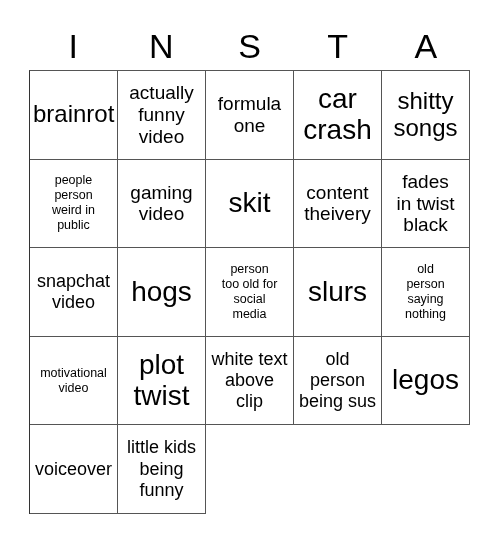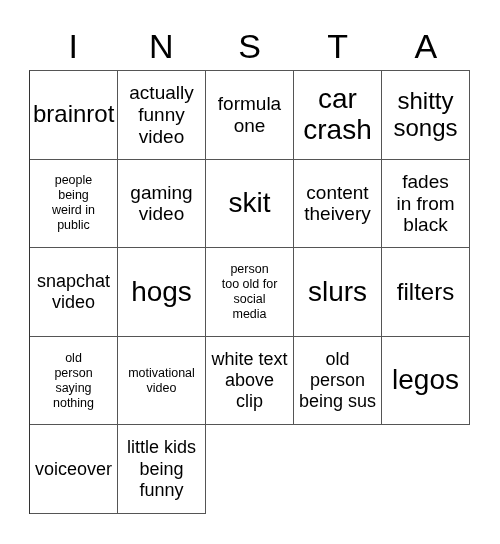--- a/index.html
+++ b/index.html
@@ -107,70 +107,71 @@
         <span class="cell-text">car
 crash</span>
       </div>
     <div class="cell s-lg">
         <span class="cell-text">shitty
 songs</span>
       </div>
 
     <div class="cell s-xs">
         <span class="cell-text">people
-being
+person
 weird in
 public</span>
       </div>
     <div class="cell s-md">
         <span class="cell-text">gaming
 video</span>
       </div>
     <div class="cell s-xl">
         <span class="cell-text">skit</span>
       </div>
     <div class="cell s-md">
         <span class="cell-text">content
 theivery</span>
       </div>
     <div class="cell s-md">
         <span class="cell-text">fades
-in from
+in twist
 black</span>
       </div>
 
     <div class="cell s-sm">
         <span class="cell-text">snapchat
 video</span>
       </div>
     <div class="cell s-xl">
         <span class="cell-text">hogs</span>
       </div>
     <div class="cell s-xs">
         <span class="cell-text">person
 too old for
 social
 media</span>
       </div>
     <div class="cell s-xl">
         <span class="cell-text">slurs</span>
       </div>
-    <div class="cell s-lg">
-        <span class="cell-text">filters</span>
-      </div>
 
     <div class="cell s-xs">
         <span class="cell-text">old
 person
 saying
 nothing</span>
       </div>
     <div class="cell s-xs">
         <span class="cell-text">motivational
 video</span>
+      </div>
+    <div class="cell s-xl">
+        <span class="cell-text">plot
+twist</span>
       </div>
     <div class="cell s-sm">
         <span class="cell-text">white text
 above
 clip</span>
       </div>
 
     <div class="cell s-sm">
         <span class="cell-text">old
 person

